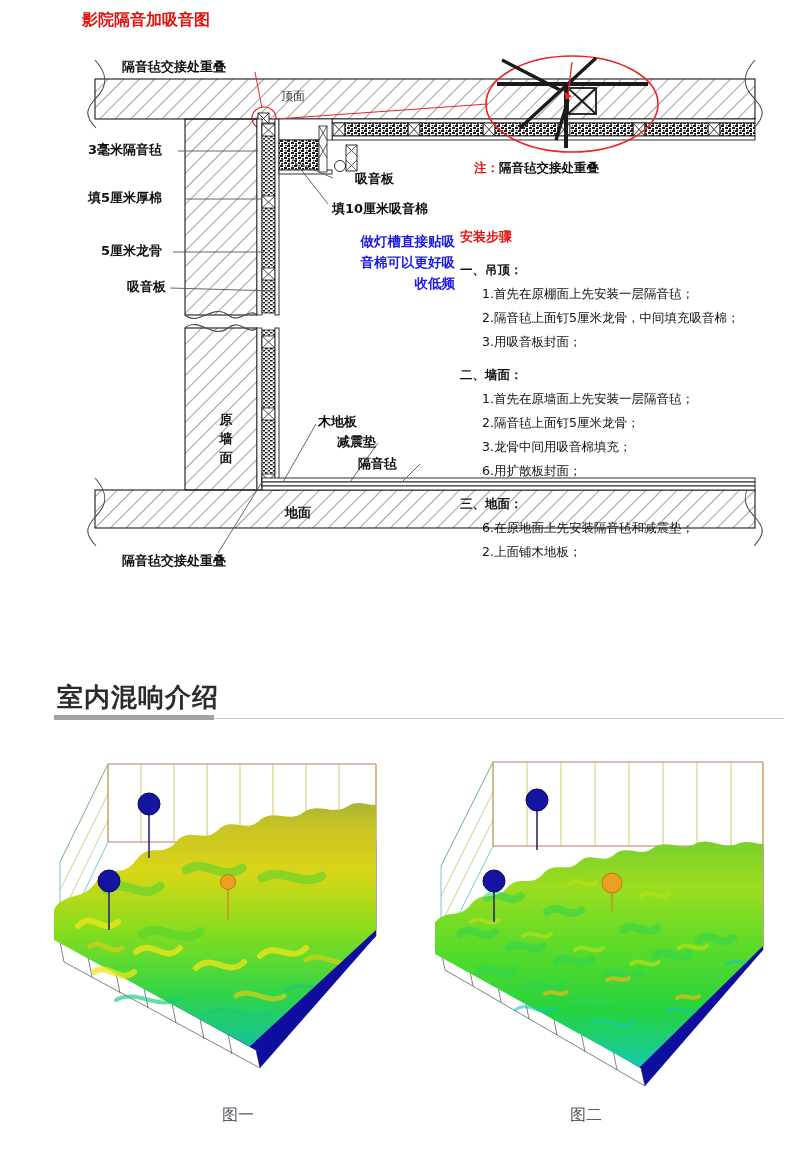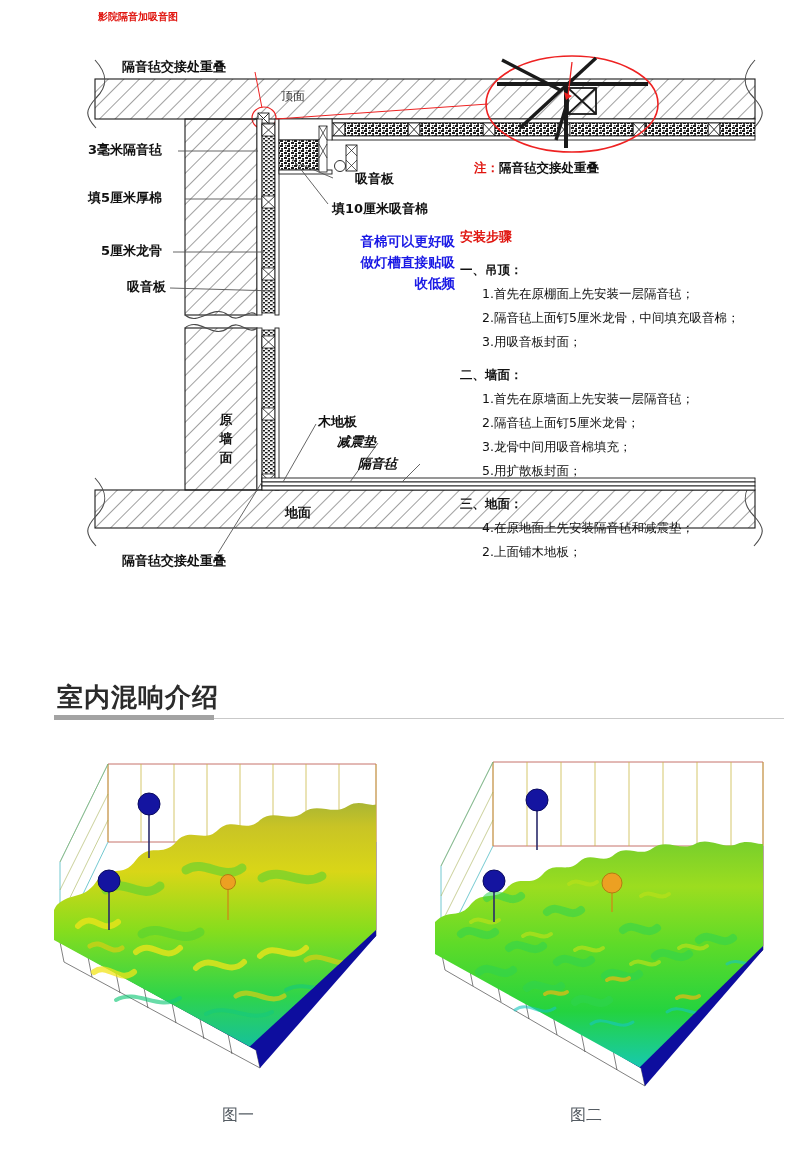--- a/index.html
+++ b/index.html
@@ -17,22 +17,22 @@
 
   
   #section-diagram {
     position: absolute;
     left: 0; top: 0;
     width: 790px; height: 640px;
   }
 
   .diagram-title {
     position: absolute;
-    left: 98px; top: 10px;
-    font-size: 10px;
+    left: 82px; top: 10px;
+    font-size: 16px;
     font-weight: bold;
     color: #e0150f;
     letter-spacing: 0px;
     white-space: nowrap;
   }
 
   .dlabel {
     position: absolute;
     font-size: 13px;
     color: #111111;
@@ -307,54 +307,54 @@
   <div class="dlabel" style="left:127px;top:278px;">吸音板</div>
 
   <div class="dlabel" style="left:355px;top:170px;">吸音板</div>
 
   <div class="dlabel" style="left:332px;top:200px;">填10厘米吸音棉</div>
 
   <div class="dlabel" style="left:218px;top:370px;width:16px;white-space:normal;line-height:19px;text-align:center;margin-top:40px;">原墙面</div>
 
   <div class="dlabel" style="left:318px;top:413px;">木地板</div>
 
-  <div class="dlabel" style="left:337px;top:433px;font-style:italic;">减震垫</div>
-
-  <div class="dlabel" style="left:358px;top:455px;font-style:italic;">隔音毡</div>
+  <div class="dlabel" style="left:337px;top:433px;">减震垫</div>
+
+  <div class="dlabel" style="left:358px;top:455px;">隔音毡</div>
 
   <div class="dlabel" style="left:285px;top:504px;">地面</div>
 
   <div class="dlabel" style="left:122px;top:552px;">隔音毡交接处重叠</div>
 
   <div class="blue-note" style="left:280px;top:231px;width:175px;">
+    <div>做灯槽直接贴吸</div>
     <div>音棉可以更好吸</div>
-    <div>做灯槽直接贴吸</div>
     <div>收低频</div>
   </div>
 
   <div style="position:absolute;left:474px;top:157px;">
     <span class="red-note-label" style="position:static;">注：</span><span class="note-body" style="position:static;">隔音毡交接处重叠</span>
   </div>
 
   <div id="steps-block">
     <div id="steps-title">安装步骤</div>
 
     <div class="step-head">一、吊顶：</div>
     <div class="step-item">1.首先在原棚面上先安装一层隔音毡；</div>
     <div class="step-item">2.隔音毡上面钉5厘米龙骨，中间填充吸音棉；</div>
     <div class="step-item">3.用吸音板封面；</div>
 
     <div class="step-head">二、墙面：</div>
     <div class="step-item">1.首先在原墙面上先安装一层隔音毡；</div>
     <div class="step-item">2.隔音毡上面钉5厘米龙骨；</div>
     <div class="step-item">3.龙骨中间用吸音棉填充；</div>
-    <div class="step-item">5.用扩散板封面；</div>
+    <div class="step-item">6.用扩散板封面；</div>
 
     <div class="step-head">三、地面：</div>
-    <div class="step-item">4.在原地面上先安装隔音毡和减震垫；</div>
+    <div class="step-item">6.在原地面上先安装隔音毡和减震垫；</div>
     <div class="step-item">2.上面铺木地板；</div>
   </div>
 </div>
 
 <div id="section-reverb">
   <div id="reverb-heading">室内混响介绍</div>
   <div id="reverb-rule-thin"></div>
   <div id="reverb-rule-thick"></div>
 
   <div class="plot-wrap" id="plot-one">

